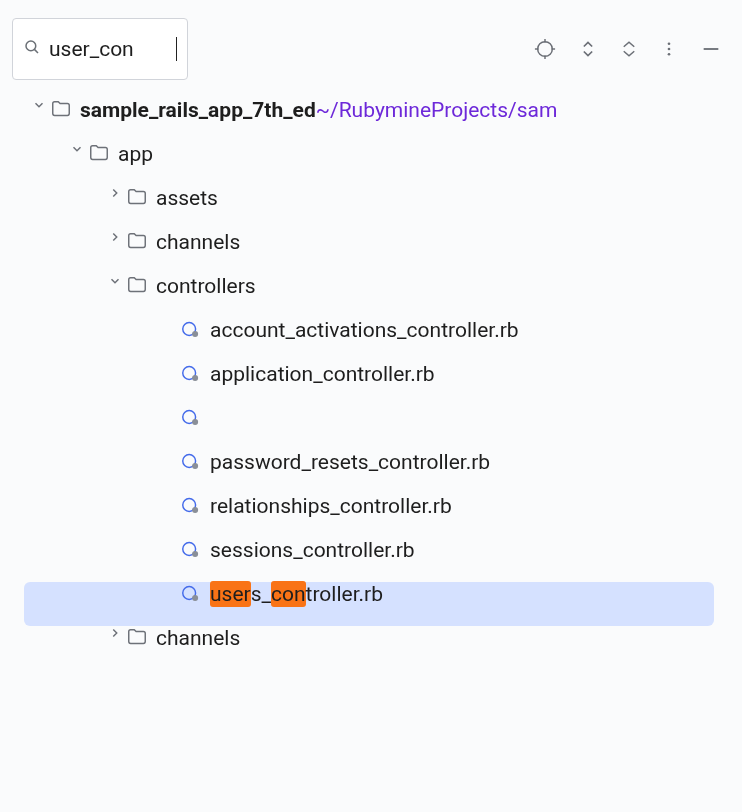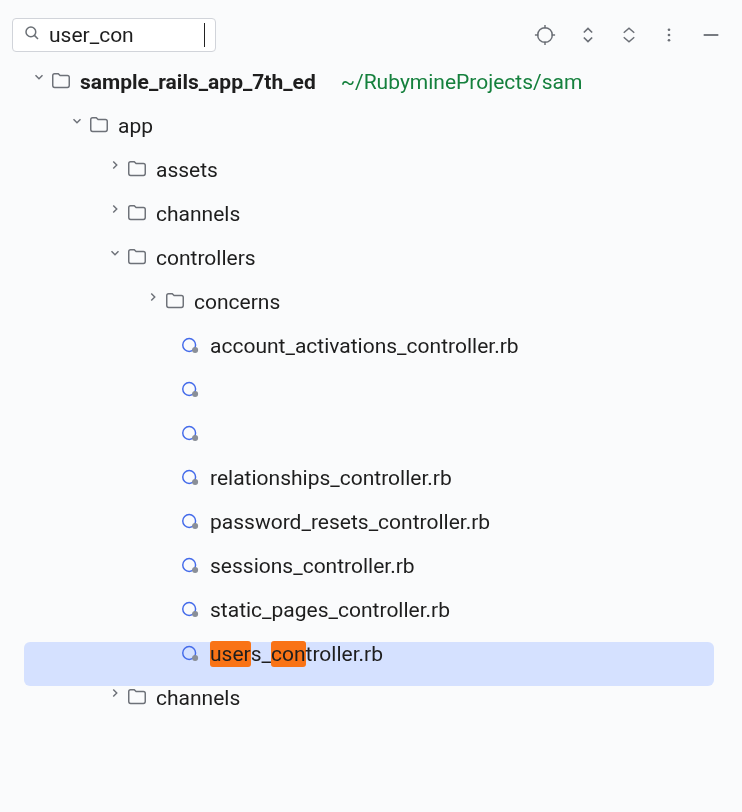--- a/index.html
+++ b/index.html
@@ -17,22 +17,22 @@
   align-items: center;
   padding: 18px 12px 10px 12px;
   gap: 6px;
 }
 .search-box {
   display: flex;
   align-items: center;
   background: #fff;
   border: 1px solid #d1d4da;
   border-radius: 4px;
-  padding: 4px 10px;
-  width: 204px;
+  padding: 18px 10px;
+  width: 176px;
 }
 .search-box .icon { color: #6b7076; margin-right: 8px; }
 .search-input {
   border: none;
   outline: none;
   font-size: 21px;
   font-family: inherit;
   flex: 1;
   background: transparent;
 }
@@ -65,21 +65,21 @@
   width: 22px;
   display: inline-flex;
   justify-content: center;
   color: #6d7178;
 }
 .folder-icon, .file-icon { margin-right: 8px; display: inline-flex; }
 .folder-icon svg { color: #6d7178; }
 .file-icon svg { color: #446bea; }
 .label { }
 .label.bold { font-weight: 700; }
-.path-suffix { color: #15803d; margin-left: 25px; }
+.path-suffix { color: #6d28d9; margin-left: 0; }
 .hl { background: #f97316; border-radius: 3px; padding: 1px 0; }
 </style>
 </head>
 <body>
 
 <div class="toolbar">
   <div class="search-box">
     <span class="icon">
       <svg width="18" height="18" viewBox="0 0 24 24" fill="none" stroke="currentColor" stroke-width="2">
           <circle cx="10.5" cy="10.5" r="6.5"></circle>
@@ -198,128 +198,105 @@
         </svg>
     </span>
     <span class="folder-icon">
       <svg width="22" height="22" viewBox="0 0 24 24" fill="none" stroke="currentColor" stroke-width="1.6">
           <path d="M3 6a2 2 0 0 1 2-2h4l2 2h8a2 2 0 0 1 2 2v9a2 2 0 0 1-2 2H5a2 2 0 0 1-2-2V6z"></path>
         </svg>
     </span>
     <span class="label">controllers</span>
   </div>
 
-  <div class="row">
-    <span class="indent" style="width:142px"></span>
+
+  <div class="row">
+    <span class="indent" style="width:180px"></span>
+    <span class="file-icon">
+      <svg width="22" height="22" viewBox="0 0 24 24" fill="none" stroke="currentColor" stroke-width="1.6">
+          <circle cx="10" cy="12" r="7"></circle>
+          <circle cx="16.5" cy="17.5" r="2.5" fill="#8a8f98" stroke="#8a8f98"></circle>
+        </svg>
+    </span>
+    <span class="label">account_activations_controller.rb</span>
+  </div>
+
+  <div class="row">
+    <span class="indent" style="width:180px"></span>
+    <span class="file-icon">
+      <svg width="22" height="22" viewBox="0 0 24 24" fill="none" stroke="currentColor" stroke-width="1.6">
+          <circle cx="10" cy="12" r="7"></circle>
+          <circle cx="16.5" cy="17.5" r="2.5" fill="#8a8f98" stroke="#8a8f98"></circle>
+        </svg>
+    </span>
+    <span class="label">application_controller.rb</span>
+  </div>
+
+  <div class="row">
+    <span class="indent" style="width:180px"></span>
+    <span class="file-icon">
+      <svg width="22" height="22" viewBox="0 0 24 24" fill="none" stroke="currentColor" stroke-width="1.6">
+          <circle cx="10" cy="12" r="7"></circle>
+          <circle cx="16.5" cy="17.5" r="2.5" fill="#8a8f98" stroke="#8a8f98"></circle>
+        </svg>
+    </span>
+  </div>
+
+  <div class="row">
+    <span class="indent" style="width:180px"></span>
+    <span class="file-icon">
+      <svg width="22" height="22" viewBox="0 0 24 24" fill="none" stroke="currentColor" stroke-width="1.6">
+          <circle cx="10" cy="12" r="7"></circle>
+          <circle cx="16.5" cy="17.5" r="2.5" fill="#8a8f98" stroke="#8a8f98"></circle>
+        </svg>
+    </span>
+    <span class="label">password_resets_controller.rb</span>
+  </div>
+
+  <div class="row">
+    <span class="indent" style="width:180px"></span>
+    <span class="file-icon">
+      <svg width="22" height="22" viewBox="0 0 24 24" fill="none" stroke="currentColor" stroke-width="1.6">
+          <circle cx="10" cy="12" r="7"></circle>
+          <circle cx="16.5" cy="17.5" r="2.5" fill="#8a8f98" stroke="#8a8f98"></circle>
+        </svg>
+    </span>
+    <span class="label">relationships_controller.rb</span>
+  </div>
+
+  <div class="row">
+    <span class="indent" style="width:180px"></span>
+    <span class="file-icon">
+      <svg width="22" height="22" viewBox="0 0 24 24" fill="none" stroke="currentColor" stroke-width="1.6">
+          <circle cx="10" cy="12" r="7"></circle>
+          <circle cx="16.5" cy="17.5" r="2.5" fill="#8a8f98" stroke="#8a8f98"></circle>
+        </svg>
+    </span>
+    <span class="label">sessions_controller.rb</span>
+  </div>
+
+
+  <div class="row selected">
+    <span class="file-icon">
+      <svg width="22" height="22" viewBox="0 0 24 24" fill="none" stroke="currentColor" stroke-width="1.6">
+          <circle cx="10" cy="12" r="7"></circle>
+          <circle cx="16.5" cy="17.5" r="2.5" fill="#8a8f98" stroke="#8a8f98"></circle>
+        </svg>
+    </span>
+    <span class="label"><span class="hl">user</span><span>s_</span><span class="hl">con</span><span>troller.rb</span></span>
+  </div>
+
+  <div class="row">
+    <span class="indent" style="width:104px"></span>
     <span class="arrow">
       <svg width="14" height="14" viewBox="0 0 24 24" fill="none" stroke="currentColor" stroke-width="2.5">
           <polyline points="9 6 15 12 9 18"></polyline>
         </svg>
     </span>
     <span class="folder-icon">
       <svg width="22" height="22" viewBox="0 0 24 24" fill="none" stroke="currentColor" stroke-width="1.6">
           <path d="M3 6a2 2 0 0 1 2-2h4l2 2h8a2 2 0 0 1 2 2v9a2 2 0 0 1-2 2H5a2 2 0 0 1-2-2V6z"></path>
         </svg>
     </span>
-    <span class="label">concerns</span>
-  </div>
-
-  <div class="row">
-    <span class="indent" style="width:180px"></span>
-    <span class="file-icon">
-      <svg width="22" height="22" viewBox="0 0 24 24" fill="none" stroke="currentColor" stroke-width="1.6">
-          <circle cx="10" cy="12" r="7"></circle>
-          <circle cx="16.5" cy="17.5" r="2.5" fill="#8a8f98" stroke="#8a8f98"></circle>
-        </svg>
-    </span>
-    <span class="label">account_activations_controller.rb</span>
-  </div>
-
-  <div class="row">
-    <span class="indent" style="width:180px"></span>
-    <span class="file-icon">
-      <svg width="22" height="22" viewBox="0 0 24 24" fill="none" stroke="currentColor" stroke-width="1.6">
-          <circle cx="10" cy="12" r="7"></circle>
-          <circle cx="16.5" cy="17.5" r="2.5" fill="#8a8f98" stroke="#8a8f98"></circle>
-        </svg>
-    </span>
-  </div>
-
-  <div class="row">
-    <span class="indent" style="width:180px"></span>
-    <span class="file-icon">
-      <svg width="22" height="22" viewBox="0 0 24 24" fill="none" stroke="currentColor" stroke-width="1.6">
-          <circle cx="10" cy="12" r="7"></circle>
-          <circle cx="16.5" cy="17.5" r="2.5" fill="#8a8f98" stroke="#8a8f98"></circle>
-        </svg>
-    </span>
-  </div>
-
-  <div class="row">
-    <span class="indent" style="width:180px"></span>
-    <span class="file-icon">
-      <svg width="22" height="22" viewBox="0 0 24 24" fill="none" stroke="currentColor" stroke-width="1.6">
-          <circle cx="10" cy="12" r="7"></circle>
-          <circle cx="16.5" cy="17.5" r="2.5" fill="#8a8f98" stroke="#8a8f98"></circle>
-        </svg>
-    </span>
-    <span class="label">relationships_controller.rb</span>
-  </div>
-
-  <div class="row">
-    <span class="indent" style="width:180px"></span>
-    <span class="file-icon">
-      <svg width="22" height="22" viewBox="0 0 24 24" fill="none" stroke="currentColor" stroke-width="1.6">
-          <circle cx="10" cy="12" r="7"></circle>
-          <circle cx="16.5" cy="17.5" r="2.5" fill="#8a8f98" stroke="#8a8f98"></circle>
-        </svg>
-    </span>
-    <span class="label">password_resets_controller.rb</span>
-  </div>
-
-  <div class="row">
-    <span class="indent" style="width:180px"></span>
-    <span class="file-icon">
-      <svg width="22" height="22" viewBox="0 0 24 24" fill="none" stroke="currentColor" stroke-width="1.6">
-          <circle cx="10" cy="12" r="7"></circle>
-          <circle cx="16.5" cy="17.5" r="2.5" fill="#8a8f98" stroke="#8a8f98"></circle>
-        </svg>
-    </span>
-    <span class="label">sessions_controller.rb</span>
-  </div>
-
-  <div class="row">
-    <span class="indent" style="width:180px"></span>
-    <span class="file-icon">
-      <svg width="22" height="22" viewBox="0 0 24 24" fill="none" stroke="currentColor" stroke-width="1.6">
-          <circle cx="10" cy="12" r="7"></circle>
-          <circle cx="16.5" cy="17.5" r="2.5" fill="#8a8f98" stroke="#8a8f98"></circle>
-        </svg>
-    </span>
-    <span class="label">static_pages_controller.rb</span>
-  </div>
-
-  <div class="row selected">
-    <span class="file-icon">
-      <svg width="22" height="22" viewBox="0 0 24 24" fill="none" stroke="currentColor" stroke-width="1.6">
-          <circle cx="10" cy="12" r="7"></circle>
-          <circle cx="16.5" cy="17.5" r="2.5" fill="#8a8f98" stroke="#8a8f98"></circle>
-        </svg>
-    </span>
-    <span class="label"><span class="hl">user</span><span>s_</span><span class="hl">con</span><span>troller.rb</span></span>
-  </div>
-
-  <div class="row">
-    <span class="indent" style="width:104px"></span>
-    <span class="arrow">
-      <svg width="14" height="14" viewBox="0 0 24 24" fill="none" stroke="currentColor" stroke-width="2.5">
-          <polyline points="9 6 15 12 9 18"></polyline>
-        </svg>
-    </span>
-    <span class="folder-icon">
-      <svg width="22" height="22" viewBox="0 0 24 24" fill="none" stroke="currentColor" stroke-width="1.6">
-          <path d="M3 6a2 2 0 0 1 2-2h4l2 2h8a2 2 0 0 1 2 2v9a2 2 0 0 1-2 2H5a2 2 0 0 1-2-2V6z"></path>
-        </svg>
-    </span>
     <span class="label">channels</span>
   </div>
 
 </div>
 
 </body></html>

